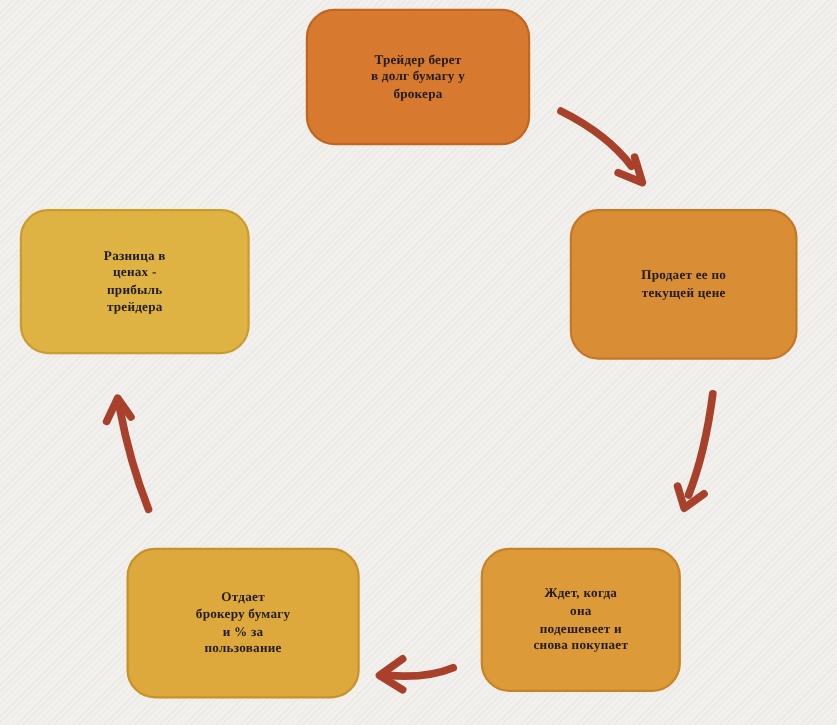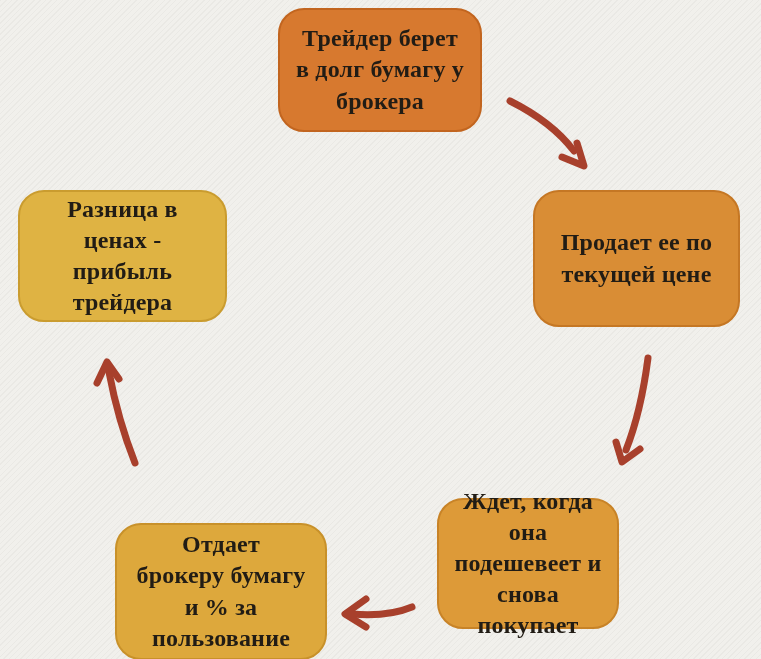--- a/index.html
+++ b/index.html
@@ -28,27 +28,27 @@
     border: 2px solid transparent;
     display: flex;
     align-items: center;
     justify-content: center;
     text-align: center;
     padding: 8px 12px;
   }
   .node-label {
     white-space: pre-line;
     font-weight: bold;
-    font-size: 24px;
+    font-size: 12px;
     line-height: 1.3;
     color: #211c15;
     letter-spacing: 0.2px;
   }
   .node-top          { left: 278px; top:   8px; width: 204px; height: 124px; }
-  .node-right        { left: 533px; top: 190px; width: 207px; height: 137px; }
+  .node-right        { left: 518px; top: 190px; width: 207px; height: 137px; }
   .node-bottom-right { left: 437px; top: 498px; width: 182px; height: 131px; }
   .node-bottom-left  { left: 115px; top: 498px; width: 212px; height: 137px; }
   .node-left         { left:  18px; top: 190px; width: 209px; height: 132px; }
   .arrows-overlay {
     position: absolute;
     left: 0; top: 0;
     width: 761px;
     height: 659px;
     pointer-events: none;
   }
@@ -75,21 +75,21 @@
 текущей цене</span>
   </div>
 
   <div class="node node-bottom-right" style="background-color: rgb(221, 154, 56); border-color: rgb(200, 131, 39);">
     <span class="node-label">Ждет, когда
 она
 подешевеет и
 снова покупает</span>
   </div>
 
-  <div class="node node-bottom-left" style="background-color: rgb(221, 168, 60); border-color: rgb(200, 145, 42); margin-top: 25px;">
+  <div class="node node-bottom-left" style="background-color: rgb(221, 168, 60); border-color: rgb(200, 145, 42);">
     <span class="node-label">Отдает
 брокеру бумагу
 и % за
 пользование</span>
   </div>
 
   <div class="node node-left" style="background-color: rgb(223, 179, 67); border-color: rgb(202, 156, 47);">
     <span class="node-label">Разница в
 ценах -
 прибыль

